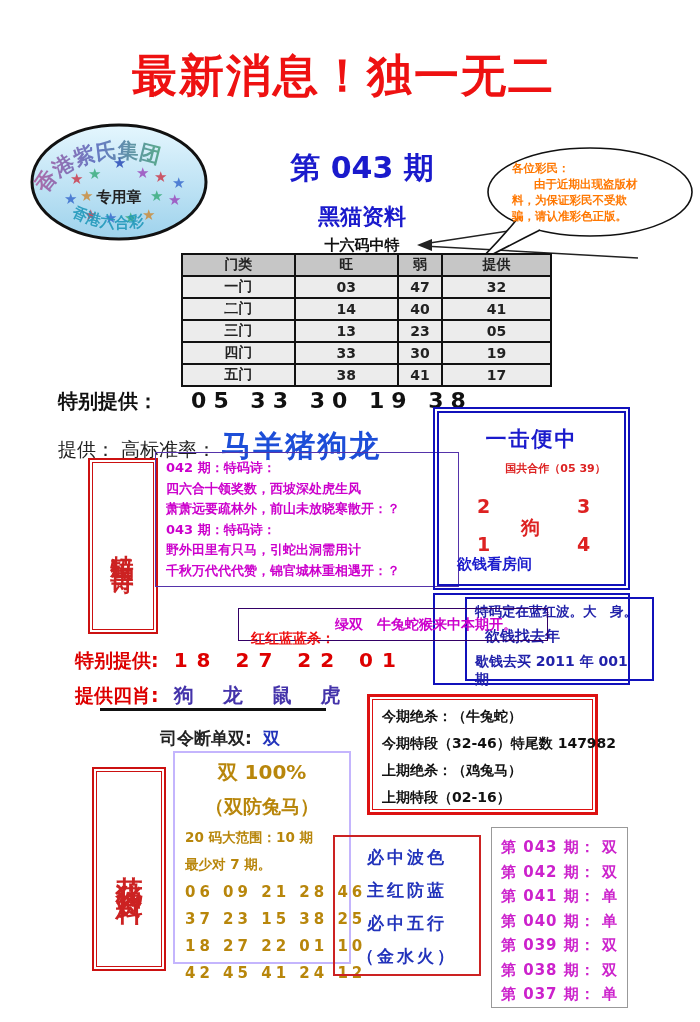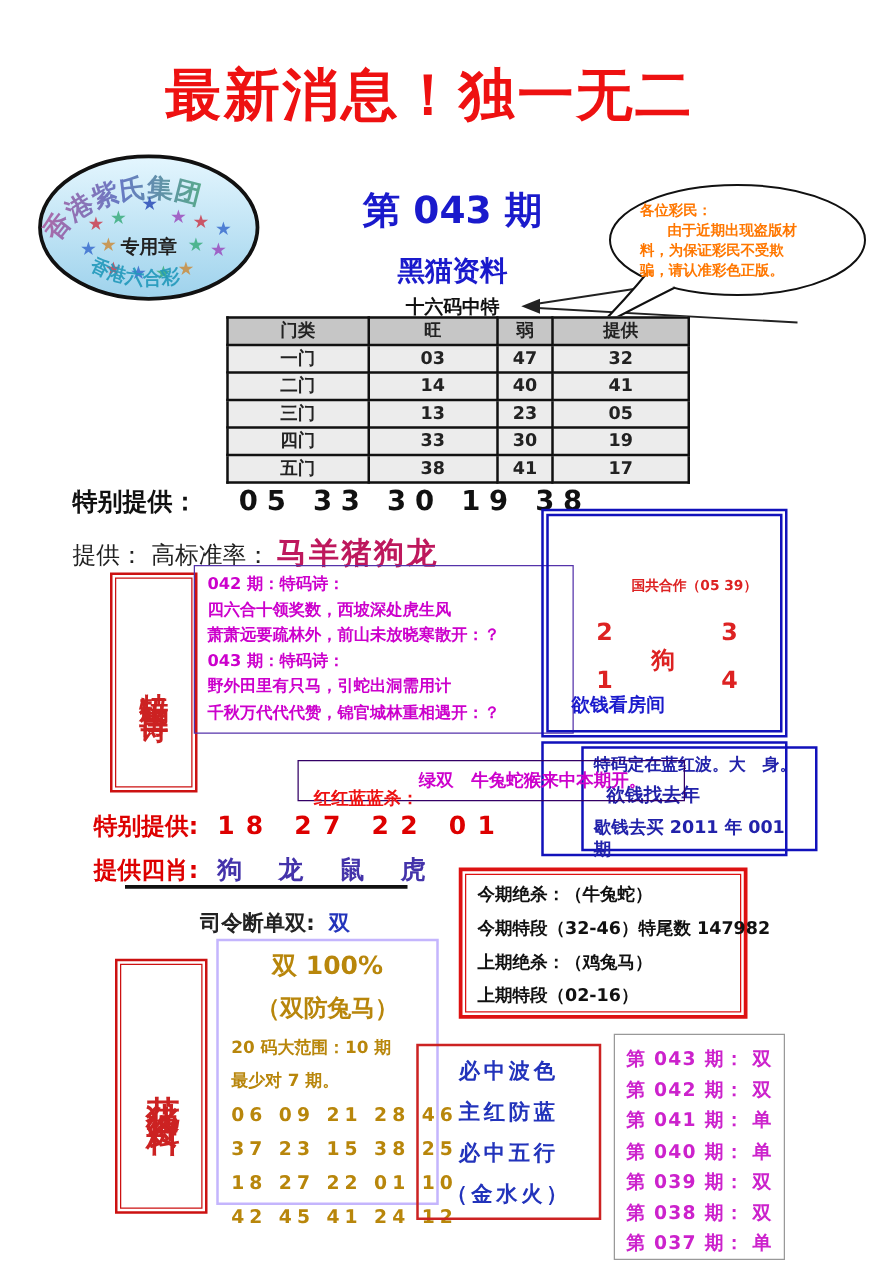--- a/index.html
+++ b/index.html
@@ -27,21 +27,21 @@
   .sixteen{left:181px;top:253px;width:371px;height:128px;border-collapse:collapse;table-layout:fixed;background:#e9e9e9;}
   .sixteen th,.sixteen td{border:2px solid #111;font-size:14px;color:#222;text-align:center;padding:0;height:20px;font-weight:bold;}
   .sixteen th{background:#c6c6c6;}
   .sixteen td{background:#ececec;}
 
   .sp1{left:58px;top:388px;white-space:nowrap;}
   .sp1 .lab{font-size:20px;font-weight:bold;color:#111;}
   .sp1 .val{font-size:22px;font-weight:bold;color:#111;letter-spacing:7px;margin-left:28px;}
   .rate{left:58px;top:426px;white-space:nowrap;}
   .rate .lab{font-size:19px;color:#222;}
-  .rate .val{font-size:24px;font-weight:bold;color:#be185d;letter-spacing:2px;}
+  .rate .val{font-size:30px;font-weight:bold;color:#1d4ed8;letter-spacing:2px;}
 
   
   .dbl{padding:2px;}
   .dbl-inner{width:100%;height:100%;box-sizing:border-box;}
   .red-dbl{border:2px solid #cc1111;}
   .red-dbl .dbl-inner{border:1px solid #cc1111;}
   .blue-dbl{border:2px solid #1111bb;}
   .blue-dbl .dbl-inner{border:2px solid #1111bb;}
 
   .vert-box{display:flex;align-items:center;justify-content:center;box-sizing:border-box;}
@@ -238,20 +238,21 @@
     <div>042 期：特码诗：</div>
     <div>四六合十领奖数，西坡深处虎生风</div>
     <div>萧萧远要疏林外，前山未放晓寒散开：？</div>
     <div>043 期：特码诗：</div>
     <div>野外田里有只马，引蛇出洞需用计</div>
     <div>千秋万代代代赞，锦官城林重相遇开：？</div>
   </div>
 
   <div class="abs bluebox dbl blue-dbl">
     <div class="dbl-inner">
+      <div class="onehit-title">一击便中</div>
       <div class="onehit-coop">国共合作（05 39）</div>
       <div class="onehit-grid">
         <span class="og" style="left:10px;top:0;">2</span>
         <span class="og" style="left:110px;top:0;">3</span>
         <span class="og" style="left:54px;top:20px;">狗</span>
         <span class="og" style="left:10px;top:38px;">1</span>
         <span class="og" style="left:110px;top:38px;">4</span>
       </div>
       <div class="onehit-footer">欲钱看房间</div>
     </div>

